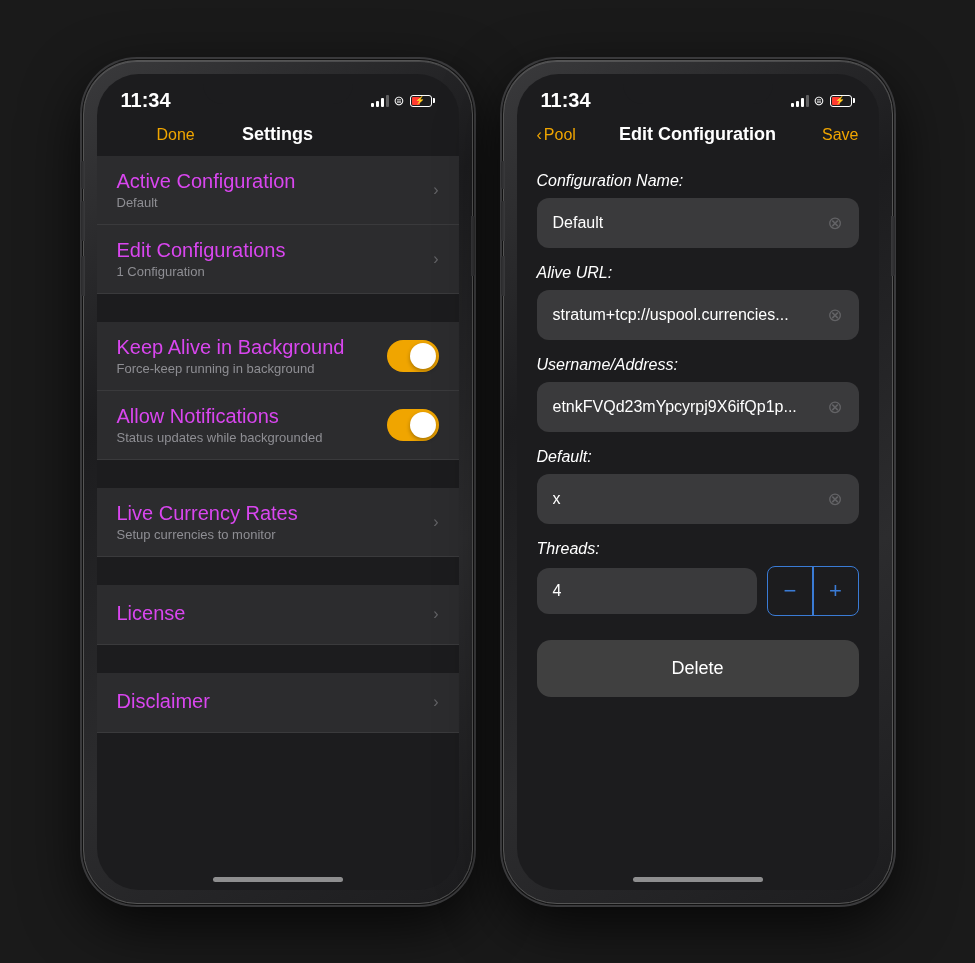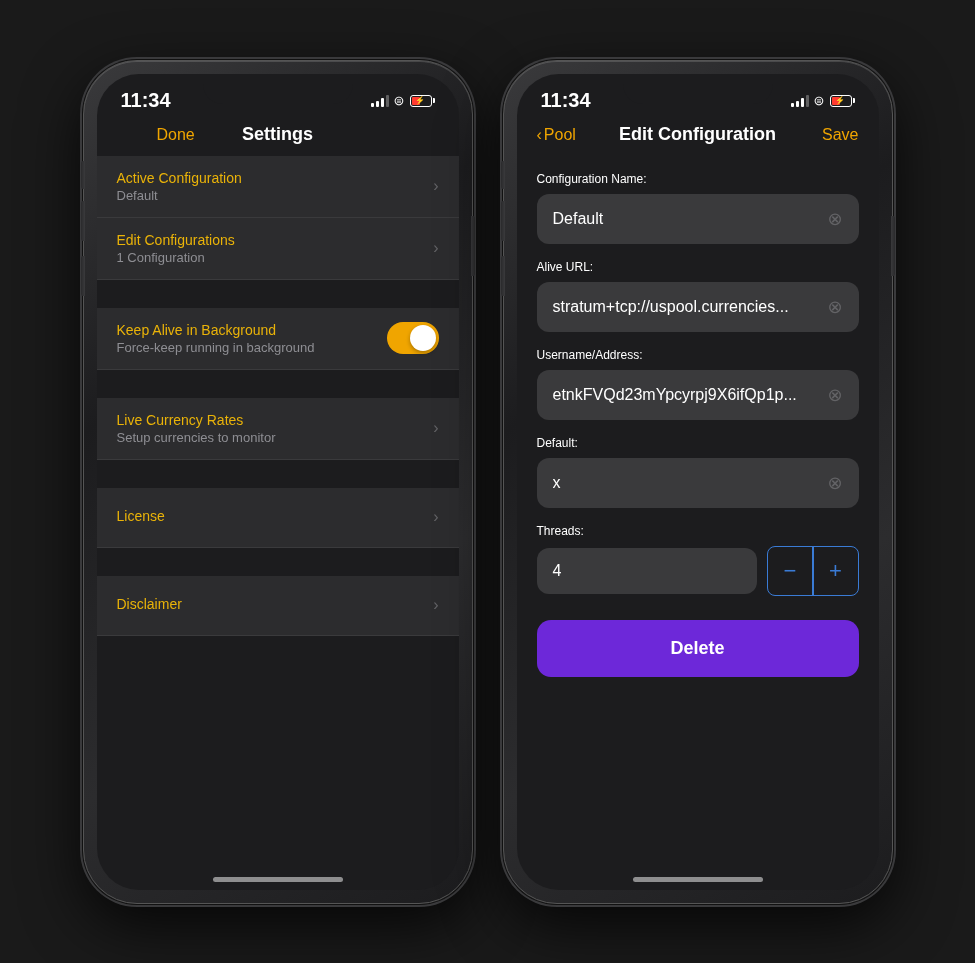--- a/index.html
+++ b/index.html
@@ -200,22 +200,22 @@
     .settings-item:first-child {
       border-top-left-radius: 0;
       border-top-right-radius: 0;
     }
 
     .settings-item-text {
       flex: 1;
     }
 
     .settings-item-title {
-      color: #eab308;
-      font-size: 14px;
+      color: #d946ef;
+      font-size: 20px;
       font-weight: 400;
       margin-bottom: 2px;
     }
 
     .settings-item-subtitle {
       color: #8e8e93;
       font-size: 13px;
     }
 
     .chevron {
@@ -262,24 +262,25 @@
 
     
     .form-content {
       padding: 0 20px;
       overflow-y: auto;
       height: calc(100% - 100px);
     }
 
     .form-label {
       color: #fff;
-      font-size: 12px;
+      font-size: 16px;
       font-weight: 400;
       margin-bottom: 8px;
       margin-top: 16px;
+      font-style: italic;
     }
 
     .form-input {
       background: #3a3a3c;
       border-radius: 12px;
       padding: 14px 16px;
       display: flex;
       align-items: center;
       justify-content: space-between;
       margin-bottom: 4px;
@@ -334,27 +335,27 @@
       font-weight: 300;
       background: transparent;
     }
 
     .stepper-divider {
       width: 1.5px;
       background: #3a7bd5;
     }
 
     .delete-btn {
-      background: #6d28d9;
+      background: #404040;
       border-radius: 14px;
       padding: 18px;
       text-align: center;
       color: #fff;
       font-size: 18px;
-      font-weight: 700;
+      font-weight: 400;
       margin-top: 24px;
       margin-bottom: 20px;
     }
 
     
     .phone-button-left {
       position: absolute;
       left: -3px;
       background: linear-gradient(to right, #2a2a2c, #3a3a3c);
       border-radius: 2px 0 0 2px;
@@ -455,20 +456,29 @@
         </div>
       </div>
 
       <div class="divider-space"></div>
 
       <div class="settings-group">
         <div class="settings-item">
           <div class="settings-item-text">
             <div class="settings-item-title">Keep Alive in Background</div>
             <div class="settings-item-subtitle">Force-keep running in background</div>
+          </div>
+          <div class="toggle">
+            <div class="toggle-thumb"></div>
+          </div>
+        </div>
+        <div class="settings-item">
+          <div class="settings-item-text">
+            <div class="settings-item-title">Allow Notifications</div>
+            <div class="settings-item-subtitle">Status updates while backgrounded</div>
           </div>
           <div class="toggle">
             <div class="toggle-thumb"></div>
           </div>
         </div>
       </div>
 
       <div class="divider-space"></div>
 
       <div class="settings-group">

